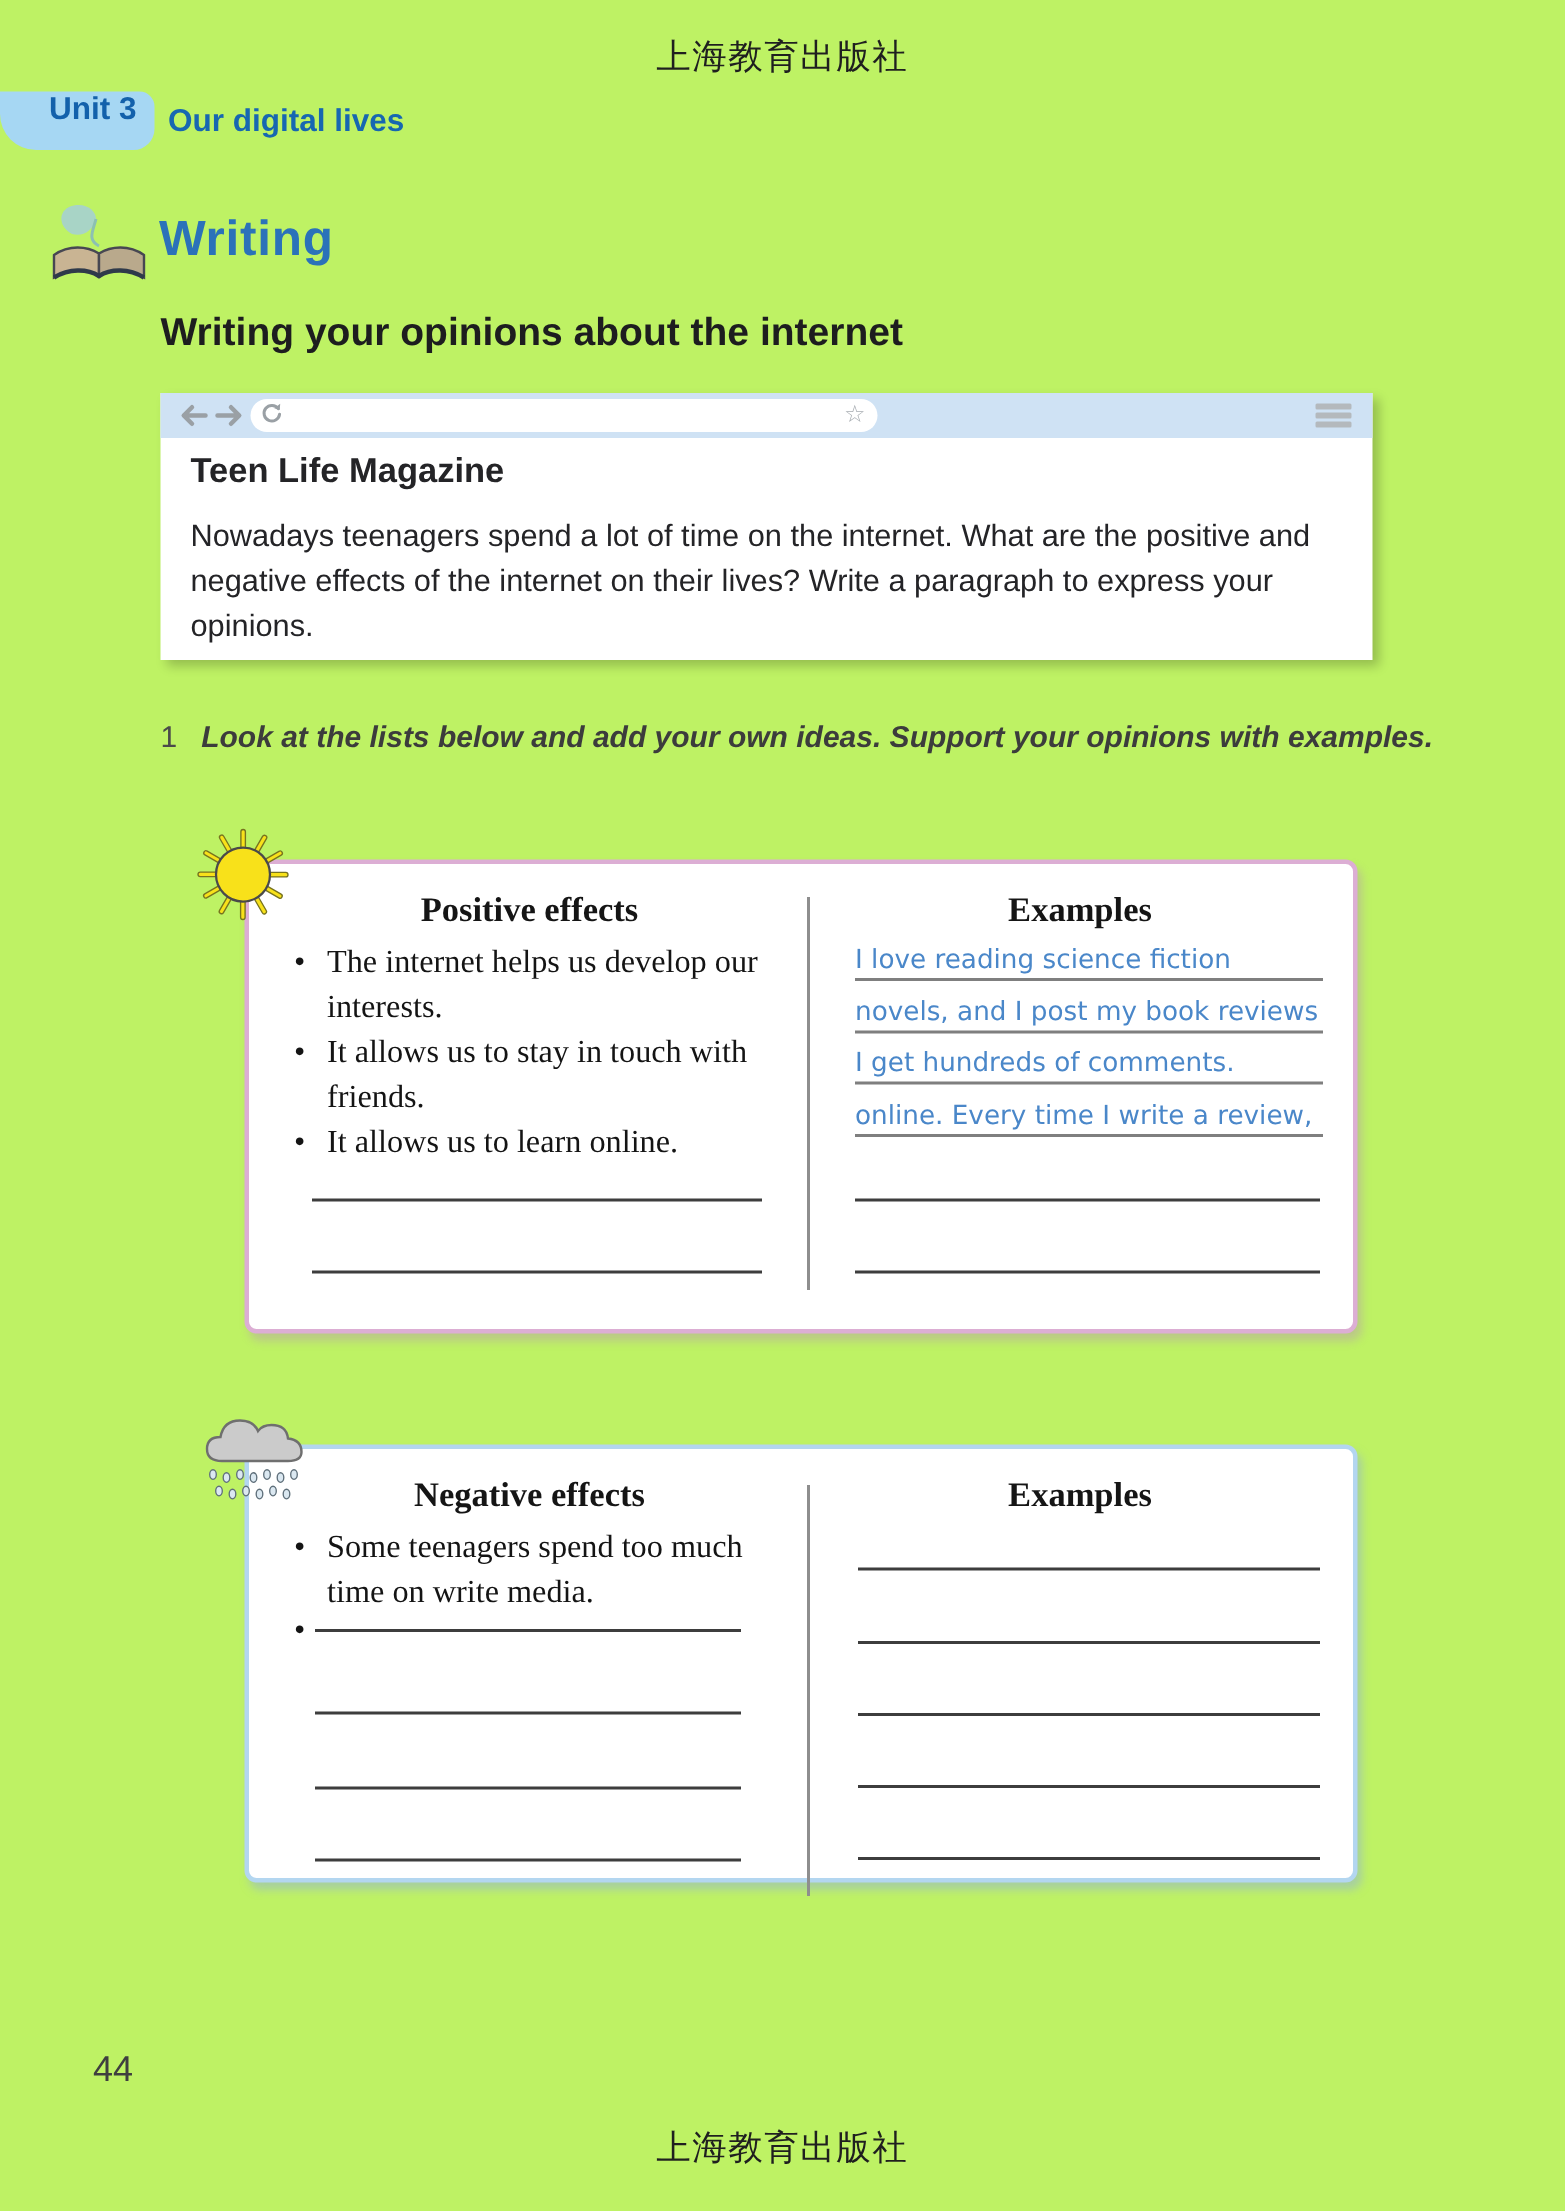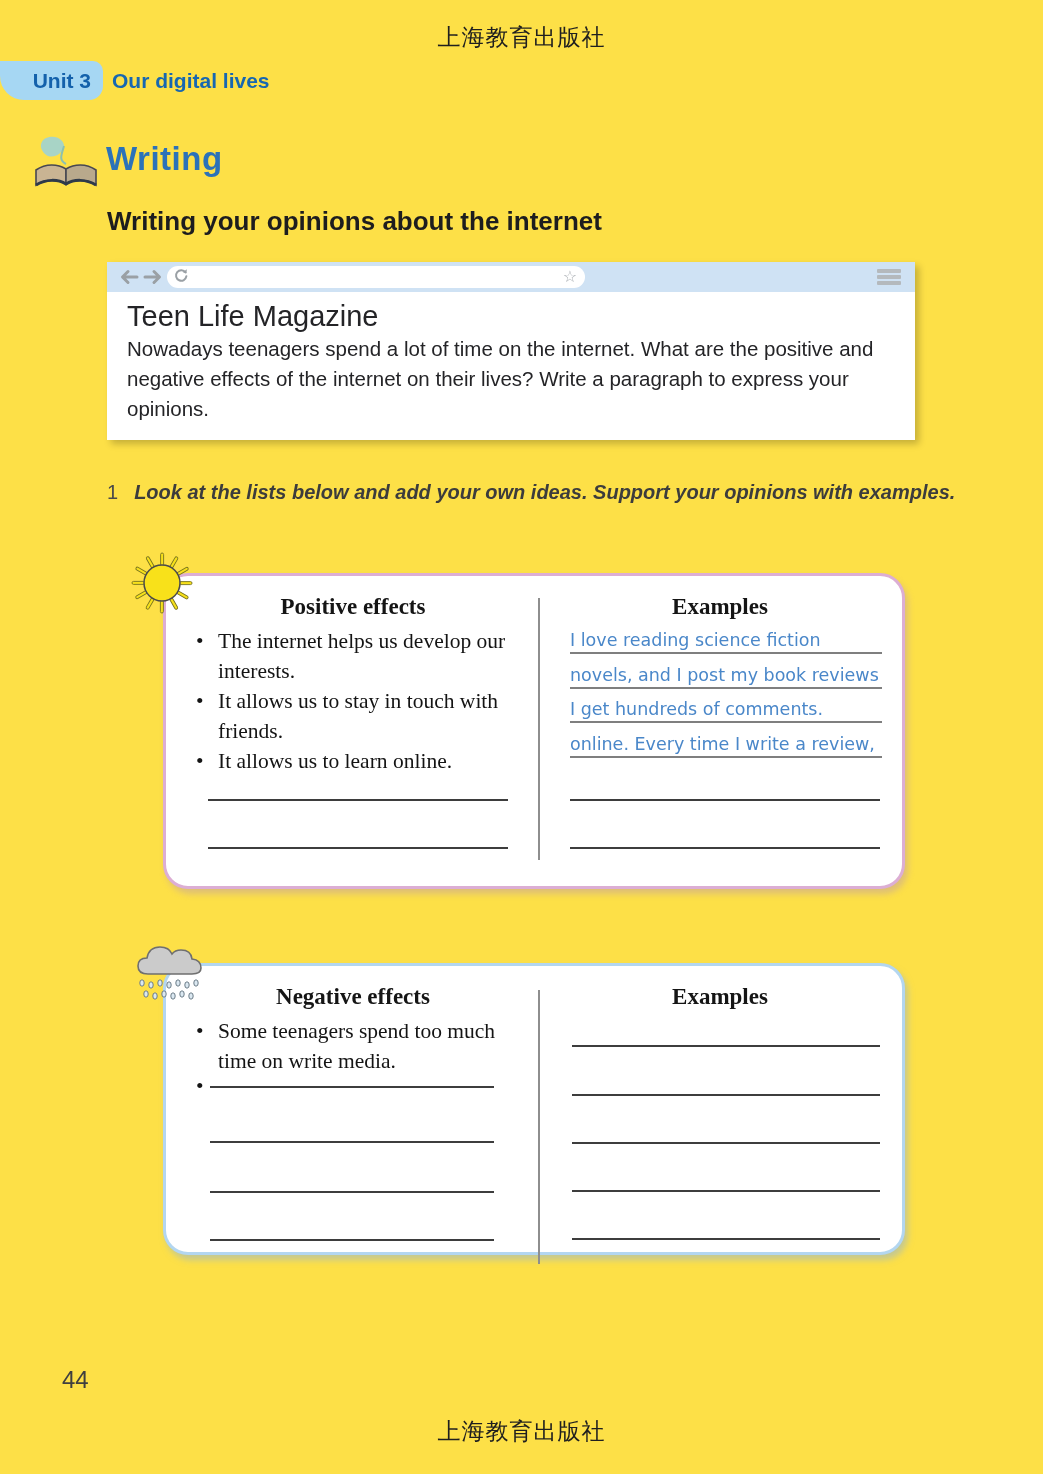--- a/index.html
+++ b/index.html
@@ -1,29 +1,29 @@
 <!DOCTYPE html>
 <html><head>
 <meta charset="utf-8">
 <style>
   * { margin:0; padding:0; box-sizing:border-box; }
   html,body { background:#ffffff; }
   .page {
-    position:relative; width:1043px; height:1474px; background:#fde047;
+    position:relative; width:1043px; height:1474px; background:#bef264;
     font-family:"Liberation Sans", sans-serif; overflow:hidden;
   }
   .cn-text { font-family:"DejaVu Serif","Liberation Serif",serif; color:#1f1f1f; }
   .wm-top { position:absolute; top:22px; left:0; width:100%; text-align:center; font-size:23px; letter-spacing:1px; }
   .wm-bottom { position:absolute; top:1416px; left:0; width:100%; text-align:center; font-size:23px; letter-spacing:1px; }
 
   
   .unit-tab {
     position:absolute; left:0; top:61px; width:103px; height:39px;
     background:#a6d7f3; border-radius:0 10px 14px 24px;
-    display:flex; align-items:center; justify-content:flex-end; padding-right:12px;
+    display:flex; align-items:flex-start; justify-content:flex-end; padding-right:12px;
   }
   .unit-label { font-size:21px; font-weight:bold; color:#1361ab; }
   .unit-title { position:absolute; left:112px; top:61px; height:39px; display:flex; align-items:center;
     font-size:21px; font-weight:bold; color:#1767b1; }
 
   
   .writing-icon { position:absolute; left:28px; top:134px; }
   .section-title { position:absolute; left:106px; top:140px; font-size:33px; font-weight:bold; color:#2b72b9; letter-spacing:0.5px; }
   .section-subtitle { position:absolute; left:107px; top:206px; font-size:26px; font-weight:bold; color:#1d1d1f; }
 
@@ -37,30 +37,30 @@
   .nav-back { left:12px; } .nav-fwd { left:36px; }
   .address-bar {
     position:absolute; left:60px; top:4px; width:418px; height:22px; background:#ffffff;
     border-radius:11px; display:flex; align-items:center;
   }
   .refresh-icon { margin-left:6px; }
   .star-icon { position:absolute; right:8px; top:0px; font-size:16px; color:#a8adb2; line-height:22px; }
   .menu-icon { position:absolute; right:14px; top:7px; width:24px; }
   .menu-icon div { height:3.6px; background:#b4b9bd; margin-bottom:2.6px; border-radius:1px; }
   .browser-content { position:absolute; left:20px; top:38px; width:775px; }
-  .site-title { font-size:29px; font-weight:normal; color:#242427; margin-bottom:1px; }
+  .site-title { font-size:23px; font-weight:bold; color:#242427; margin-bottom:16px; }
   .site-body { font-size:20.5px; color:#242427; line-height:30px; }
 
   
   .task-line { position:absolute; left:107px; top:481px; font-size:20px; color:#3c3c3c; }
   .task-number { color:#4a4a4a; margin-right:16px; font-style:normal; }
   .task-text { font-style:italic;font-weight:bold; }
 
   
-  .idea-box { position:absolute; left:163px; width:742px; background:#ffffff; border-radius:25px; }
+  .idea-box { position:absolute; left:163px; width:742px; background:#ffffff; border-radius:8px; }
   .box-positive { top:573px; height:316px; border:3.5px solid #dcaed4; box-shadow:3px 5px 6px rgba(185,150,180,0.45); }
   .box-negative { top:963px; height:292px; border:3.5px solid #b3d6f0; box-shadow:3px 5px 6px rgba(150,180,210,0.55); }
   .divider { position:absolute; left:372px; width:1.5px; background:#8e8e8e; }
   .box-positive .divider { top:22px; height:262px; }
   .box-negative .divider { top:24px; height:274px; }
 
   .col-heading { position:absolute; font-family:"Liberation Serif",serif; font-weight:bold; font-size:23px; color:#151515; text-align:center; }
   .left-heading { left:20px; top:18px; width:334px; }
   .right-heading { left:386px; top:18px; width:336px; }
 

